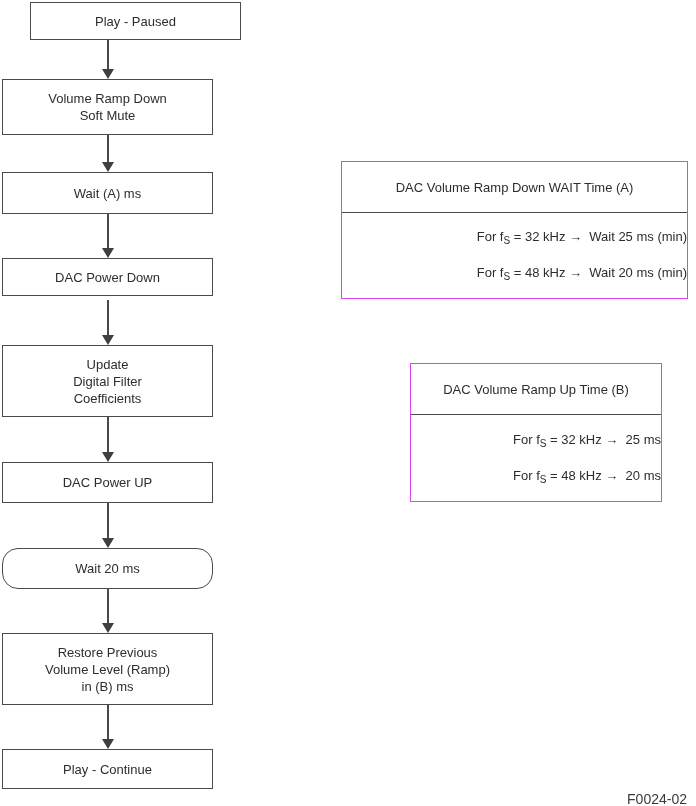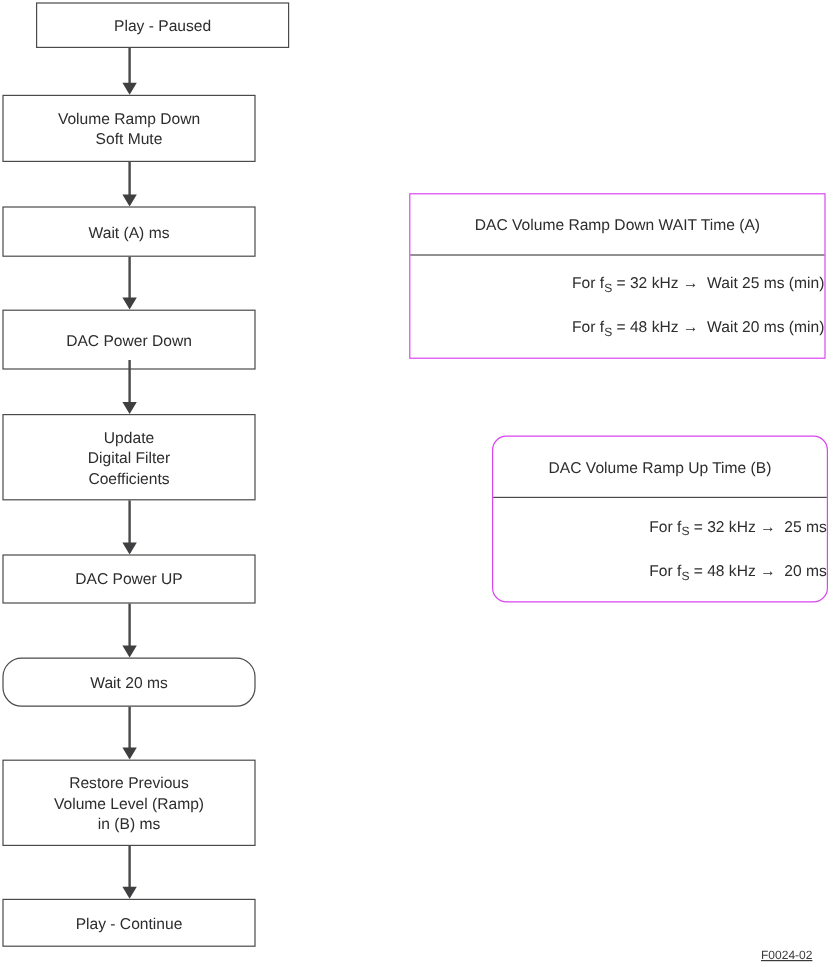--- a/index.html
+++ b/index.html
@@ -80,24 +80,23 @@
     font-size: 13px;
     white-space: pre;
   }
   .sub-s {
     font-size: 10px;
     vertical-align: -3px;
   }
   .figure-label {
     position: absolute;
     top: 791px;
-    right: 19px;
-    font-size: 10px;
+    right: 9px;
+    font-size: 14px;
     color: #3a3a3c;
-    text-decoration: underline;
   }
 </style>
 </head>
 <body>
 
 <div id="figure">
 
   <div class="flow-box" style="top:2px;height:38px;margin-left:28px;">
     <span class="flow-label">Play - Paused</span>
   </div>
@@ -119,21 +118,21 @@
 
   <div class="flow-box" style="top:172px;height:42px;">
     <span class="flow-label">Wait (A) ms</span>
   </div>
 
   <div class="arrow" style="top:214px;height:44px;">
     <div class="shaft"></div>
     <div class="head"></div>
   </div>
 
-  <div class="flow-box" style="top:258px;height:50px;">
+  <div class="flow-box" style="top:258px;height:38px;">
     <span class="flow-label">DAC Power Down</span>
   </div>
 
   <div class="arrow" style="top:300px;height:45px;">
     <div class="shaft"></div>
     <div class="head"></div>
   </div>
 
   <div class="flow-box" style="top:345px;height:72px;">
     <span class="flow-label">Update
@@ -180,21 +179,21 @@
   </div>
 
   <div class="info-box" style="left:341px;top:161px;width:347px;height:138px;">
     <div class="info-title">DAC Volume Ramp Down WAIT Time (A)</div>
     <div class="info-body">
       <div class="info-row"><span>For f</span><span class="sub-s">S</span><span> = 32 kHz →  Wait 25 ms (min)</span></div>
       <div class="info-row"><span>For f</span><span class="sub-s">S</span><span> = 48 kHz →  Wait 20 ms (min)</span></div>
     </div>
   </div>
 
-  <div class="info-box" style="left:410px;top:363px;width:280px;height:139px;border-radius:12px;">
+  <div class="info-box" style="left:410px;top:363px;width:252px;height:139px;">
     <div class="info-title">DAC Volume Ramp Up Time (B)</div>
     <div class="info-body">
       <div class="info-row"><span>For f</span><span class="sub-s">S</span><span> = 32 kHz →  25 ms</span></div>
       <div class="info-row"><span>For f</span><span class="sub-s">S</span><span> = 48 kHz →  20 ms</span></div>
     </div>
   </div>
 
   <div class="figure-label">F0024-02</div>
 
 </div>

